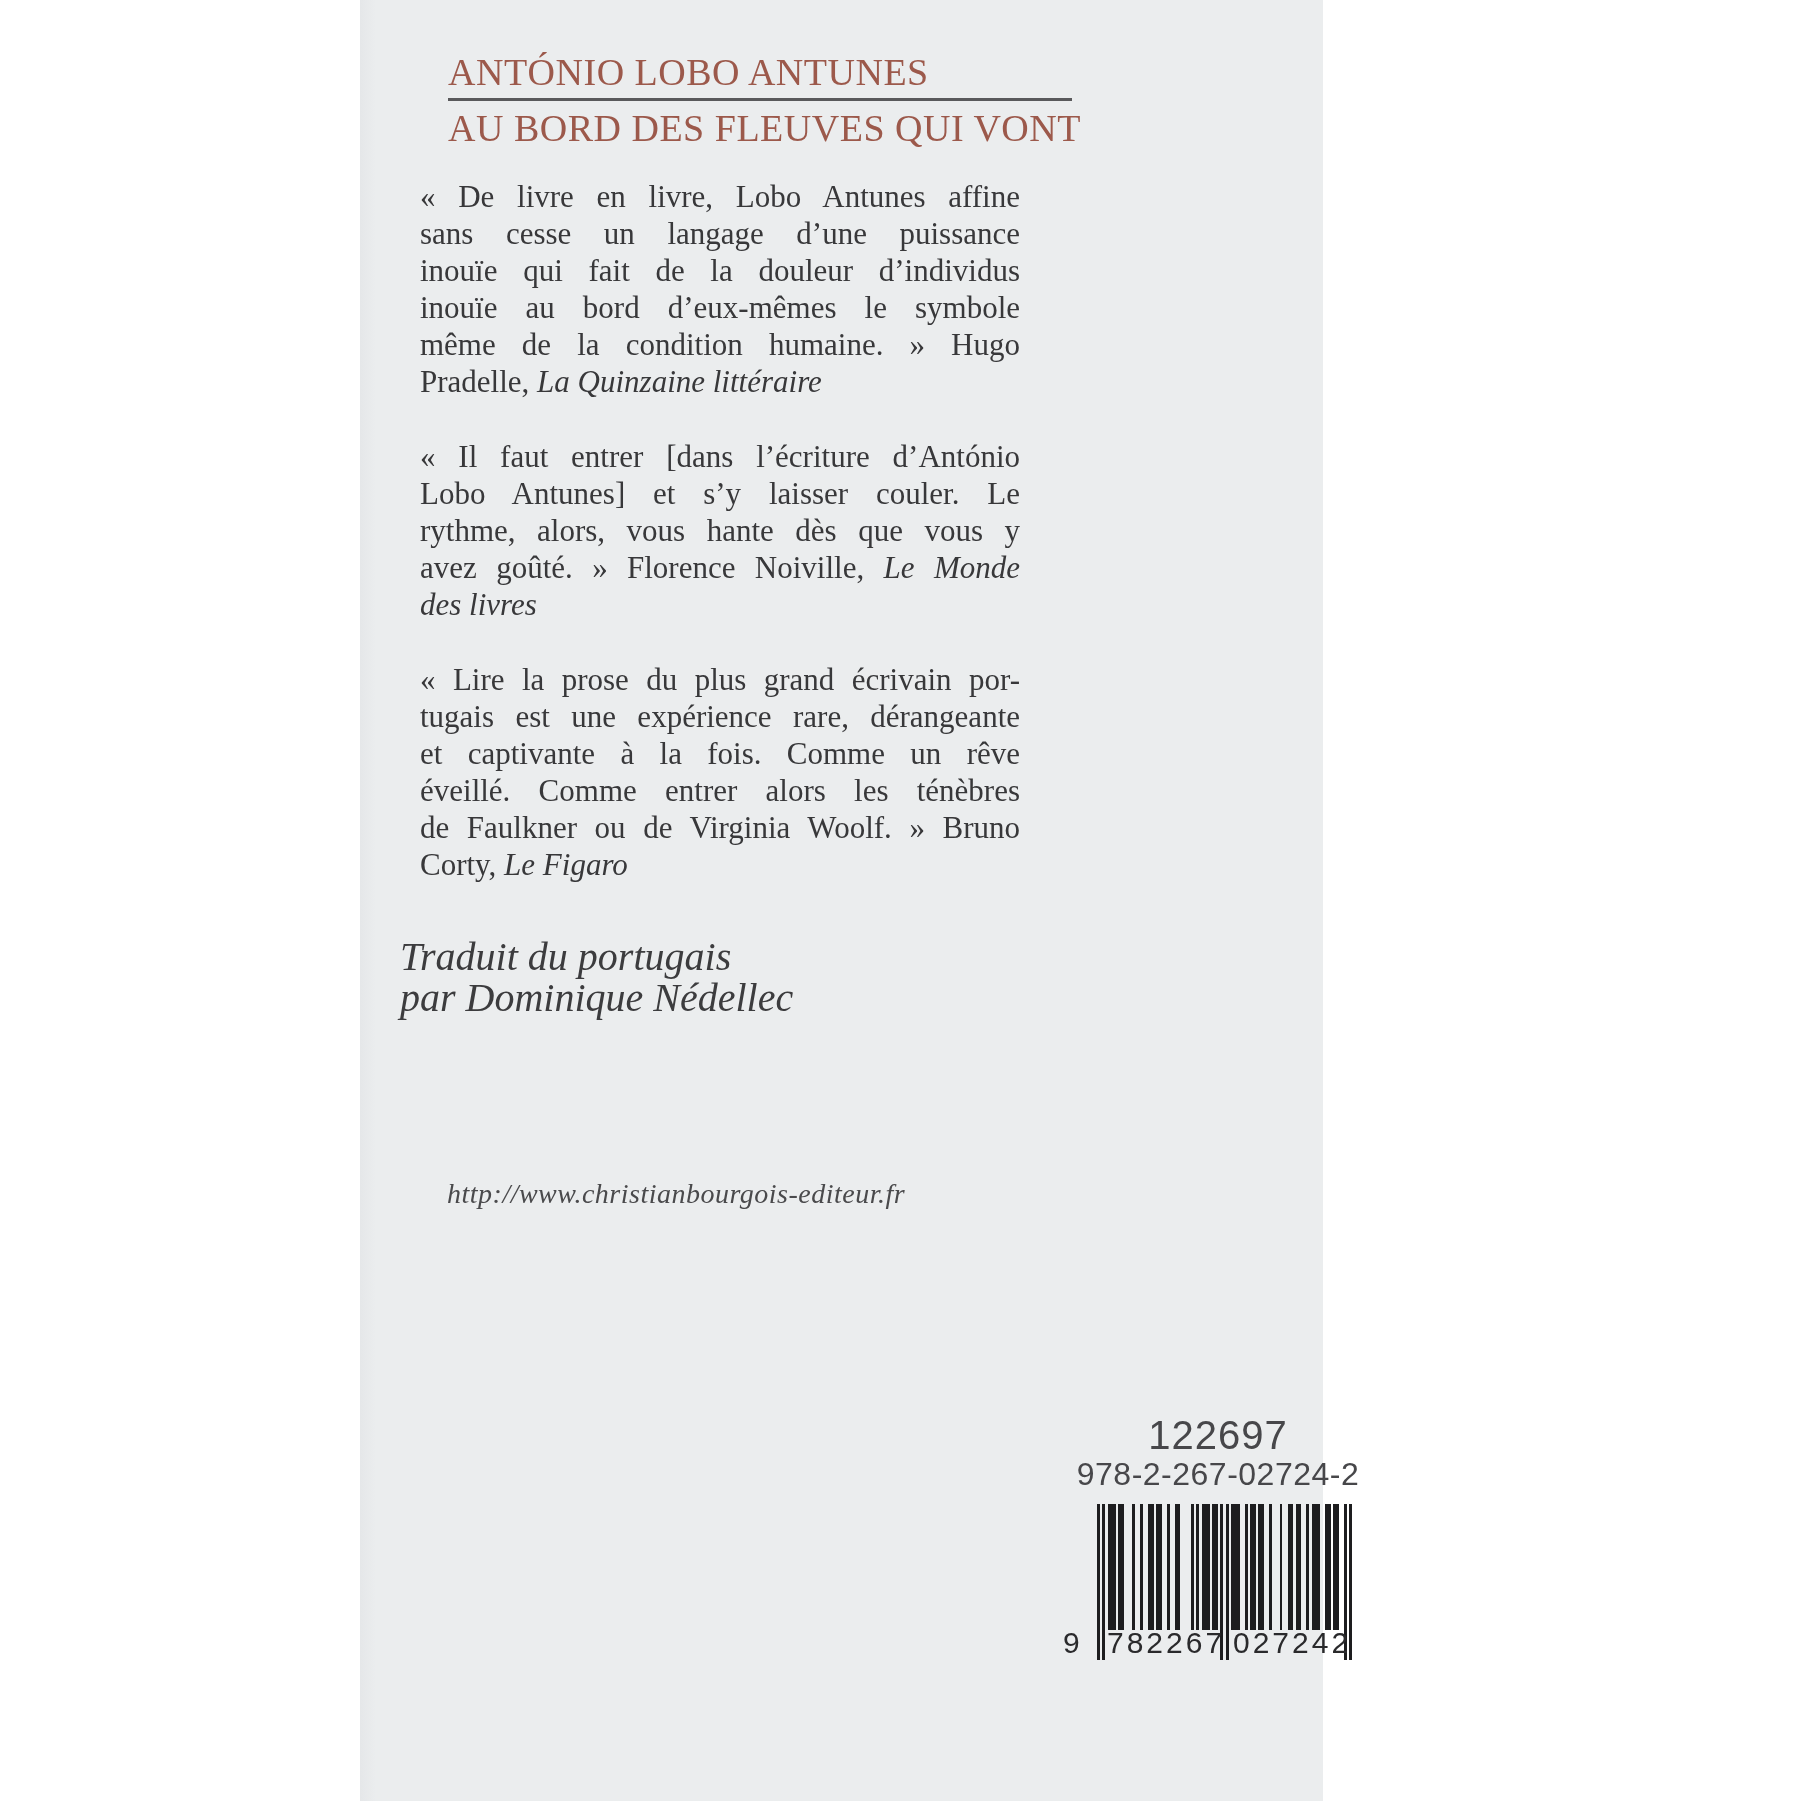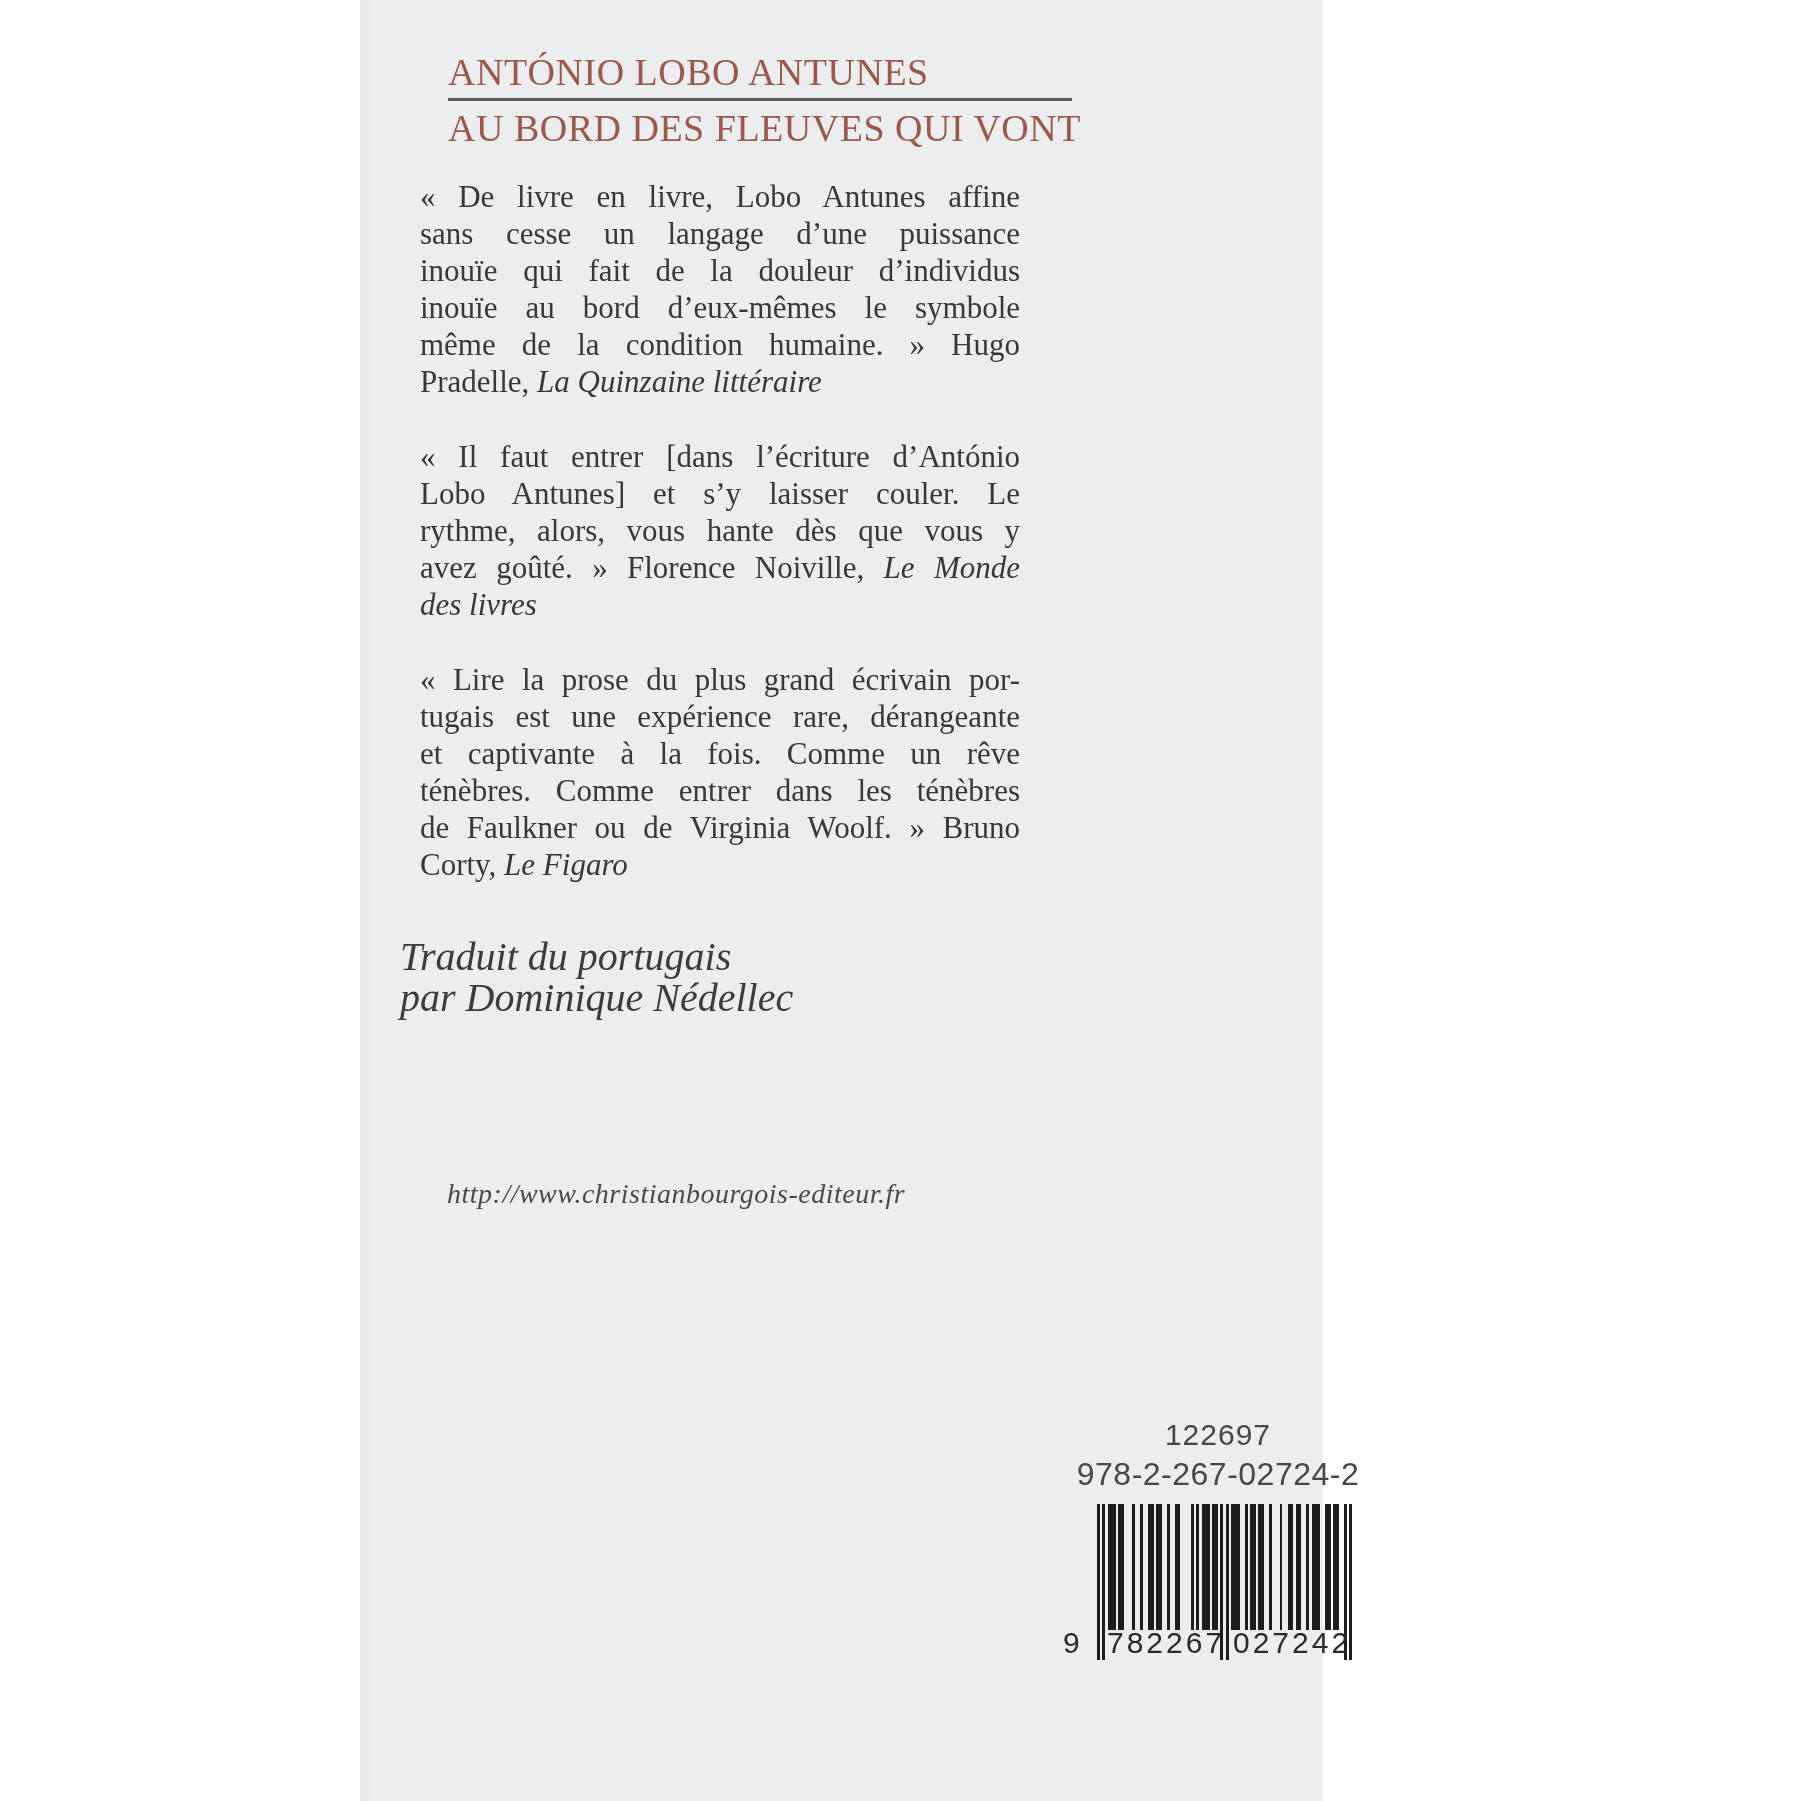--- a/index.html
+++ b/index.html
@@ -43,21 +43,21 @@
   .credits.i{top:1042px;}
   
   .url{position:absolute;left:87px;top:1178px;font-style:italic;font-size:28px;color:#4a4a4c;letter-spacing:0.5px;}
   
   .codes{
     position:absolute;left:688px;top:1416px;width:340px;
     text-align:center;
     font-family:"Liberation Sans", sans-serif;
     color:#47474a;
   }
-  .pcode{font-size:30px;line-height:38px;letter-spacing:1px;}
+  .pcode{font-size:40px;line-height:38px;letter-spacing:1px;}
   .isbn{font-size:32px;line-height:40px;letter-spacing:0.5px;}
   .barcode{position:absolute;left:737px;top:1504px;width:255px;height:160px;}
   .barcode svg{position:absolute;left:0;top:0;}
   .barcode span{
     position:absolute;top:122px;
     font-family:"Liberation Sans", sans-serif;
     font-size:30px;line-height:34px;color:#2a2a2c;
   }
   .d9{left:-34px;}
   .dl{left:10px;width:110px;text-align:center;letter-spacing:3px;}
@@ -88,21 +88,21 @@
           <div class="qline"><span>« Il faut entrer [dans l’écriture d’António</span></div>
           <div class="qline"><span>Lobo Antunes] et s’y laisser couler. Le</span></div>
           <div class="qline"><span>rythme, alors, vous hante dès que vous y</span></div>
           <div class="qline"><span>avez goûté. » Florence Noiville, </span><span class="it">Le Monde</span></div>
           <div class="qline last"><span class="it">des livres</span></div>
         </div>
         <div class="quote">
           <div class="qline"><span>« Lire la prose du plus grand écrivain por-</span></div>
           <div class="qline"><span>tugais est une expérience rare, dérangeante</span></div>
           <div class="qline"><span>et captivante à la fois. Comme un rêve</span></div>
-          <div class="qline"><span>ténèbres. Comme entrer dans les ténèbres</span></div>
+          <div class="qline"><span>éveillé. Comme entrer alors les ténèbres</span></div>
           <div class="qline"><span>de Faulkner ou de Virginia Woolf. » Bruno</span></div>
           <div class="qline last"><span>Corty, </span><span class="it">Le Figaro</span></div>
         </div>
       </section>
 
     <div class="credits t">
       <div>Traduit du portugais</div>
       <div>par Dominique Nédellec</div>
     </div>
 

